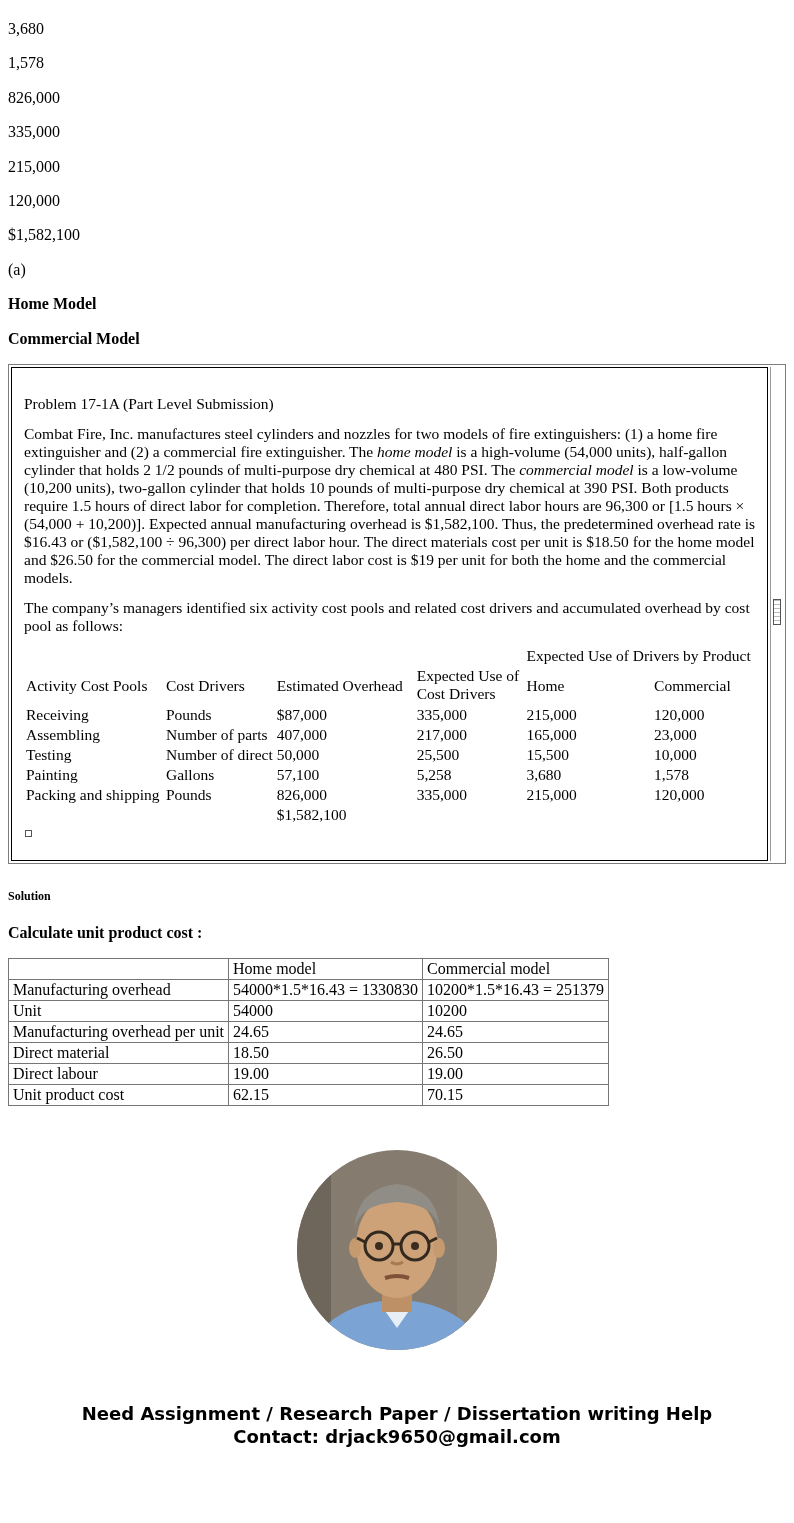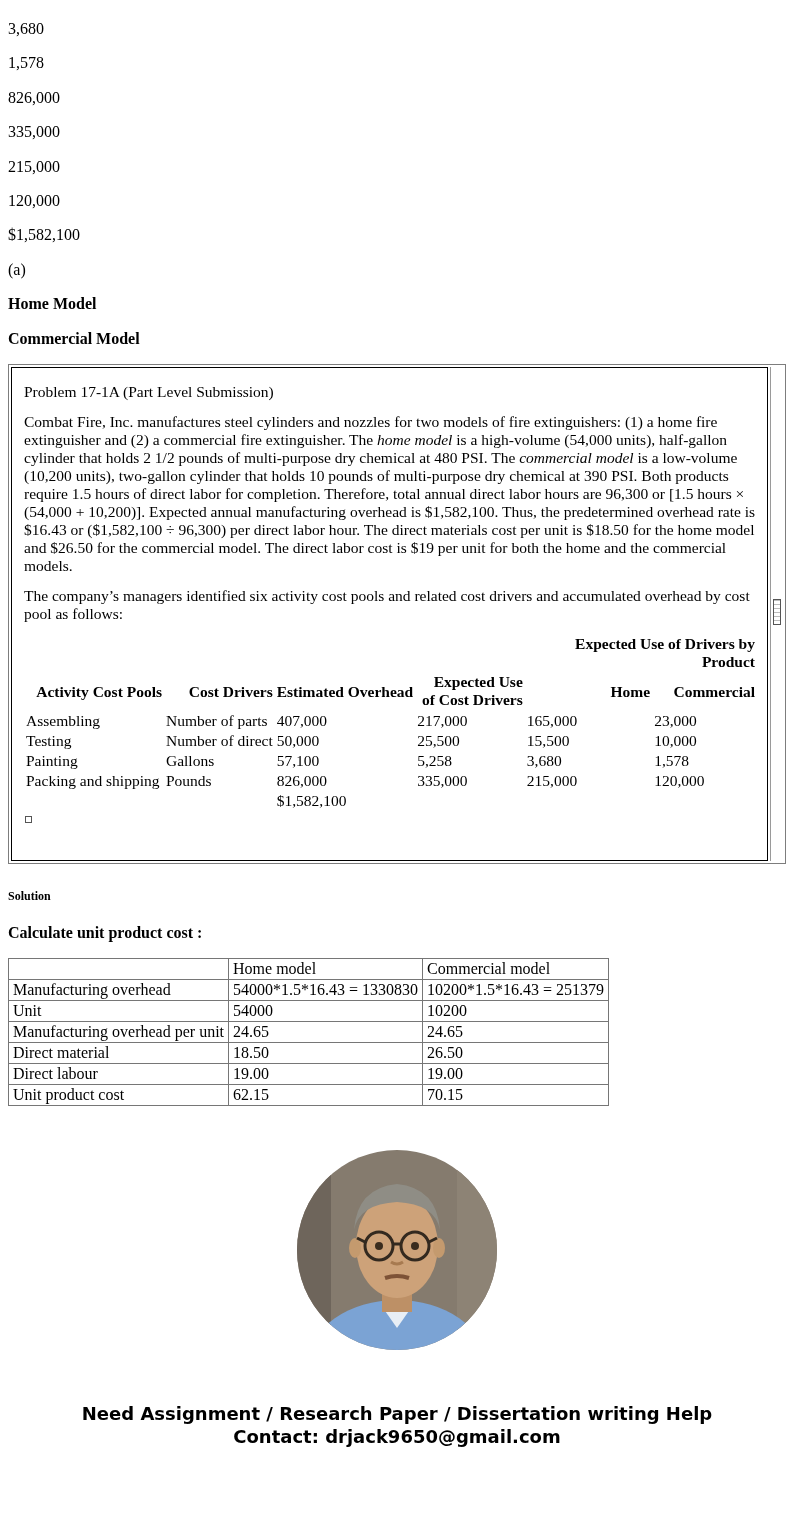--- a/index.html
+++ b/index.html
@@ -20,21 +20,21 @@
     margin-top: 16px;
     border: 1px solid #7d7d7d;
     height: 500px;
     display: flex;
     padding: 2px;
     background: #fff;
   }
   .frame-content {
     border: 1px solid #000;
     flex: 1 1 auto;
-    padding: 6px 10px 0 12px;
+    padding: 18px 10px 0 12px;
     overflow: hidden;
     font-size: 15.5px;
   }
   .frame-content p { margin: 12px 0; line-height: 1.16; }
   .frame-content p.frame-title { margin-top: 9px; }
   .italic { font-style: italic; }
 
   .frame-scrollbar {
     flex: 0 0 13px;
     margin-left: 2px;
@@ -52,21 +52,21 @@
     background: repeating-linear-gradient(0deg, #ffffff 0 3px, #bdbdbd 3px 4px);
   }
 
   .activity-table { border-collapse: collapse; margin-top: 2px; }
   .activity-table th, .activity-table td {
     text-align: left;
     padding: 0 2px;
     line-height: 20px;
     vertical-align: middle;
   }
-  .activity-table th { font-weight: bold; white-space: nowrap; text-align: right; }
+  .activity-table th { font-weight: normal; white-space: nowrap; }
   .activity-table th.wrap { white-space: normal; line-height: 18px; vertical-align: bottom; padding-bottom: 2px; }
   .activity-table td { white-space: nowrap; }
 
   .small-box {
     width: 7px; height: 7px;
     border: 1px solid #555;
     margin: 5px 0 0 1px;
   }
 
   
@@ -138,20 +138,28 @@
           <td colspan="4"></td>
           <th colspan="2" class="wrap">Expected Use of Drivers by Product</th>
         </tr>
         <tr>
           <th>Activity Cost Pools</th>
           <th>Cost Drivers</th>
           <th>Estimated Overhead</th>
           <th class="wrap">Expected Use of Cost Drivers</th>
           <th>Home</th>
           <th>Commercial</th>
+        </tr>
+        <tr>
+          <td>Receiving</td>
+          <td>Pounds</td>
+          <td>$87,000</td>
+          <td>335,000</td>
+          <td>215,000</td>
+          <td>120,000</td>
         </tr>
         <tr>
           <td>Assembling</td>
           <td>Number of parts</td>
           <td>407,000</td>
           <td>217,000</td>
           <td>165,000</td>
           <td>23,000</td>
         </tr>
         <tr>

